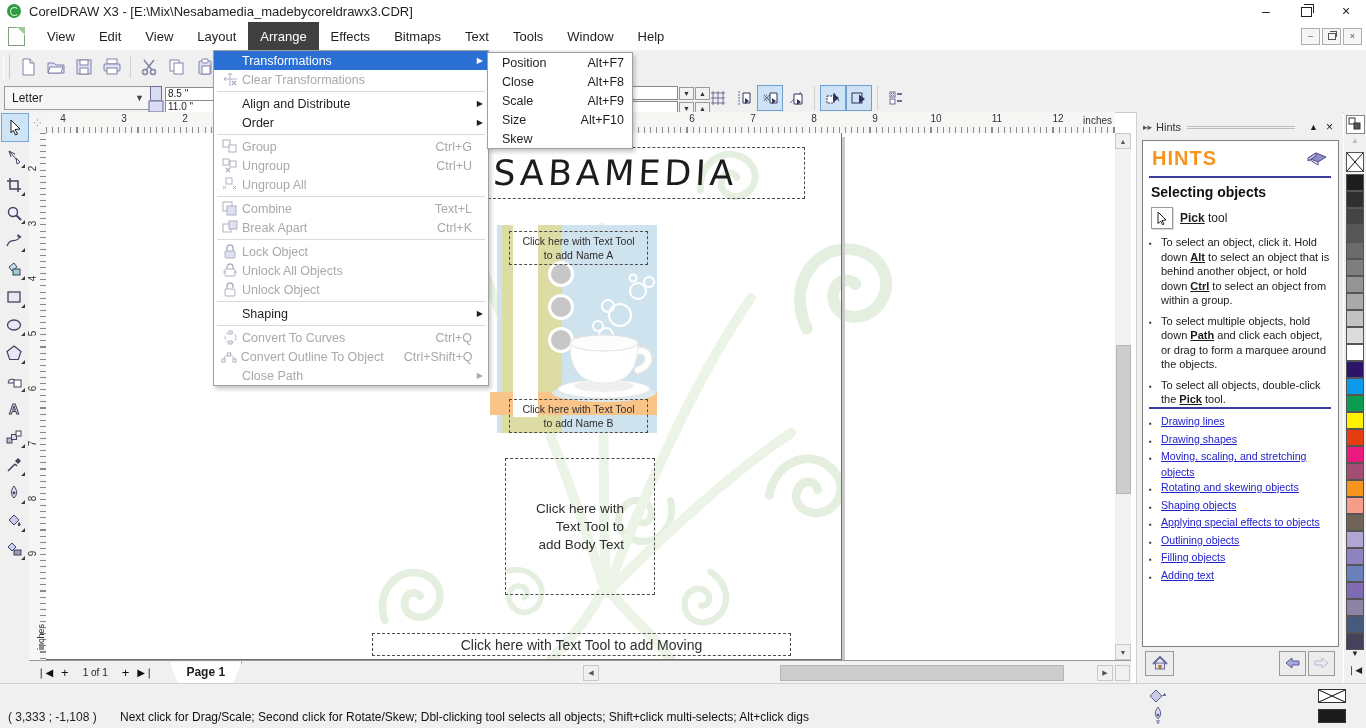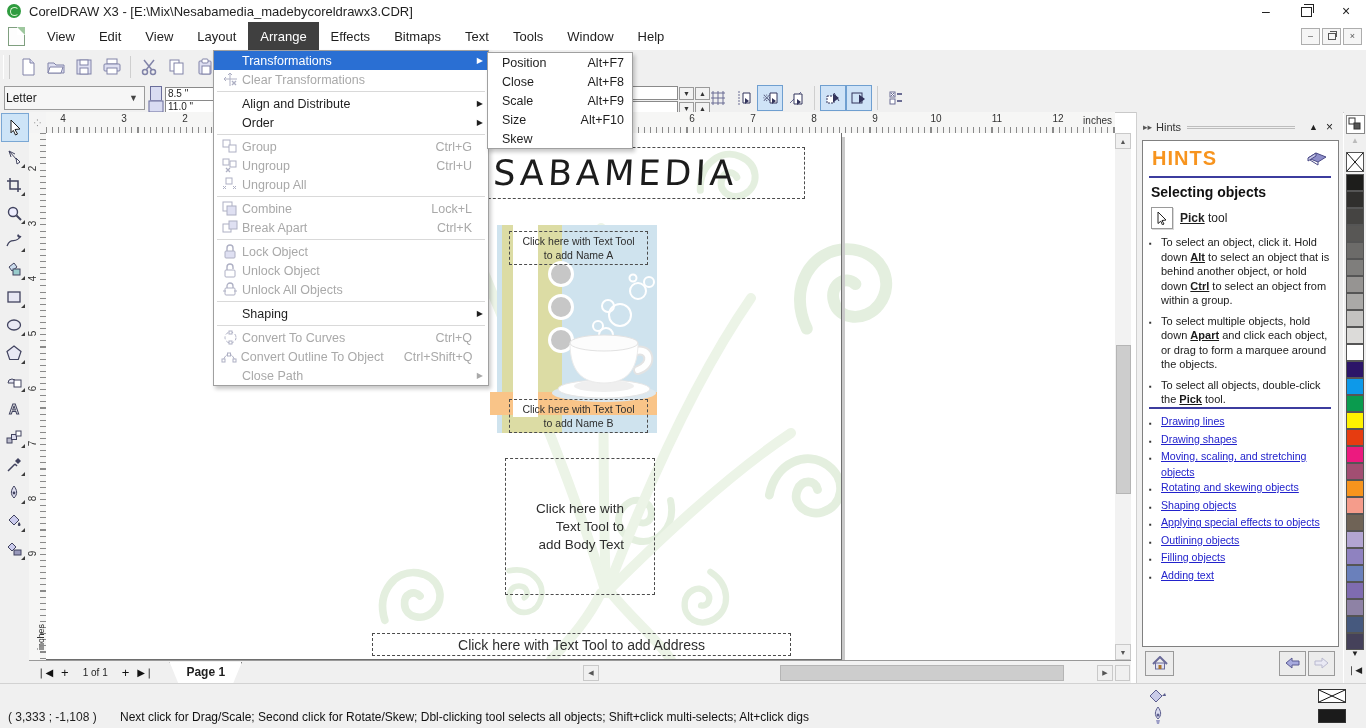--- a/index.html
+++ b/index.html
@@ -28,21 +28,21 @@
   .doc-restore{display:inline-block;width:6px;height:5px;border:1px solid #555;position:relative;}
   .doc-restore:before{content:"";position:absolute;left:1px;top:-3px;width:6px;height:5px;border:1px solid #555;border-bottom:none;border-left:none;}
   
   #stdbar{left:0;top:50px;width:1366px;height:33px;background:#f0f0f0;border-bottom:1px solid #d7d7d7;display:flex;align-items:center;}
   .tb-handle{width:5px;height:24px;border-left:1px solid #fff;border-right:1px solid #c9c9c9;margin:0 4px 0 3px;}
   .tb-btn{width:26px;height:26px;display:flex;align-items:center;justify-content:center;margin:0 1px;}
   .tb-sep{width:1px;height:22px;background:#cfcfcf;margin:0 4px;}
   .tb-caret{font-size:8px;color:#8183a8;margin-left:-3px;}
   #propbar{left:0;top:83px;width:1366px;height:29px;background:#f0f0f0;border-bottom:1px solid #c9c9c9;}
   #paper-combo{left:4px;top:3px;width:138px;height:22px;background:#f6f6f6;border:1px solid #9a9a9a;
-               display:flex;align-items:center;font-size:12px;padding-left:1px;}
+               display:flex;align-items:center;font-size:12px;padding-left:7px;}
   #paper-combo .dd{margin-left:auto;padding-right:6px;color:#444;font-size:9px;}
   .paper-ic{width:10px;height:13px;border:1px solid #6a6d9a;background:#d9dcf2;}
   .dim-field{width:52px;height:12px;background:#fff;border:1px solid #8a8a8a;font-size:10px;padding:0 2px;line-height:12px;}
   .spin-row{display:flex;align-items:center;gap:1px;}
   .spin-btn{width:13px;height:11px;border:1px solid #9a9a9a;background:#f2f2f2;font-size:7px;color:#333;
             display:flex;align-items:center;justify-content:center;}
   .pb-btn{width:24px;height:24px;border:1px solid transparent;display:flex;align-items:center;justify-content:center;}
   .pb-btn.active{background:#cfe3f7;border-color:#6f9fd0;}
   .pb-sep{width:1px;height:24px;background:#cfcfcf;margin:0 5px;}
   
@@ -500,21 +500,21 @@
   <div class="abs ph-box" style="left:463px;top:98px;width:137px;height:32px;font-size:10.5px;line-height:14px;">
       <span>Click here with Text Tool<br>to add Name A</span>
     </div>
   <div class="abs ph-box" style="left:463px;top:266px;width:137px;height:32px;font-size:10.5px;line-height:14px;">
       <span>Click here with Text Tool<br>to add Name B</span>
     </div>
   <div class="abs ph-box" style="left:459px;top:325px;width:148px;height:135px;font-size:13.5px;line-height:18px;text-align:right;">
       <span>Click here with<br>Text Tool to<br>add Body Text</span>
     </div>
   <div class="abs ph-box" style="left:326px;top:500px;width:417px;height:21px;font-size:14px;">
-      <span>Click here with Text Tool to add Address</span>
+      <span>Click here with Text Tool to add Moving</span>
     </div>
 </div>
 
 <div class="abs sb" style="left:1115px;top:133px;width:16px;height:527px;">
   <div class="sb-btn" style="left:0;top:0;width:14px;height:14px;">▲</div>
   <div class="sb-thumb" style="left:1px;top:212px;width:13px;height:147px;"></div>
   <div class="sb-btn" style="left:0;top:511px;width:14px;height:14px;">▼</div>
 </div>
 <div class="abs" id="navrow">
   <span class="nav-glyph" style="margin-left:4px;">❘◀</span>
@@ -558,21 +558,21 @@
       </span>
       <span><b>Pick</b> tool</span>
     </div>
     <div id="hints-bullets">
         <div class="hb">
           <span class="dot">▪</span>
           <span>To select an object, click it. Hold down <b>Alt</b> to select an object that is behind another object, or hold down <b>Ctrl</b> to select an object from within a group.</span>
         </div>
         <div class="hb">
           <span class="dot">▪</span>
-          <span>To select multiple objects, hold down <b>Apart</b> and click each object, or drag to form a marquee around the objects.</span>
+          <span>To select multiple objects, hold down <b>Path</b> and click each object, or drag to form a marquee around the objects.</span>
         </div>
         <div class="hb">
           <span class="dot">▪</span>
           <span>To select all objects, double-click the <b>Pick</b> tool.</span>
         </div>
       </div>
     <div id="hints-hr2"></div>
     <div id="hints-links">
         <div class="hl-row">
           <span class="dot">▪</span>
@@ -723,21 +723,21 @@
     </div>
     <div class="m-sep"></div>
     <div class="m-item disabled">
       <span class="m-icon">
         <svg width="16" height="15">
           <rect x="1" y="1" width="9" height="9" fill="#fff" stroke="#aeb0c4"></rect>
           <rect x="5" y="5" width="9" height="9" fill="#dfe0f2" stroke="#aeb0c4"></rect>
         </svg>
       </span>
       <span class="m-label">Combine</span>
-      <span class="m-short">Lock+L</span>
+      <span class="m-short">Text+L</span>
       <span class="m-arrow"></span>
     </div>
     <div class="m-item disabled">
       <span class="m-icon">
         <svg width="16" height="15">
           <rect x="1" y="4" width="8" height="8" fill="#fff" stroke="#aeb0c4"></rect>
           <rect x="7" y="1" width="8" height="8" fill="#dfe0f2" stroke="#aeb0c4"></rect>
         </svg>
       </span>
       <span class="m-label">Break  Apart</span>
@@ -746,43 +746,43 @@
     </div>
     <div class="m-sep"></div>
     <div class="m-item disabled">
       <span class="m-icon">
         <svg width="14" height="15">
           <path d="M4,7 v-3 a3,3 0 0 1 6,0 v3" fill="none" stroke="#aeb0c4" stroke-width="1.4"></path>
           <rect x="2" y="7" width="10" height="7" rx="1" fill="#dfe0f2" stroke="#aeb0c4"></rect>
         </svg>
       </span>
       <span class="m-label">Lock Object</span>
-      <span class="m-short"></span>
-      <span class="m-arrow"></span>
-    </div>
-    <div class="m-item disabled">
-      <span class="m-icon">
-        <svg width="14" height="15">
-          <path d="M4,7 v-3 a3,3 0 0 1 6,0 v2" fill="none" stroke="#aeb0c4" stroke-width="1.4"></path>
-          <rect x="2" y="7" width="10" height="7" rx="1" fill="#fff" stroke="#aeb0c4"></rect>
-        </svg>
-      </span>
-      <span class="m-label">Unlock Object</span>
       <span class="m-short"></span>
       <span class="m-arrow"></span>
     </div>
     <div class="m-item disabled">
       <span class="m-icon">
         <svg width="16" height="15">
           <path d="M5,6 v-2 a3,3 0 0 1 6,0 v2" fill="none" stroke="#aeb0c4" stroke-width="1.3"></path>
           <rect x="3" y="6" width="10" height="7" rx="1" fill="#fff" stroke="#aeb0c4"></rect>
           <path d="M1,9 h3 M12,9 h3" stroke="#aeb0c4"></path>
         </svg>
       </span>
       <span class="m-label">Unlock All Objects</span>
+      <span class="m-short"></span>
+      <span class="m-arrow"></span>
+    </div>
+    <div class="m-item disabled">
+      <span class="m-icon">
+        <svg width="14" height="15">
+          <path d="M4,7 v-3 a3,3 0 0 1 6,0 v2" fill="none" stroke="#aeb0c4" stroke-width="1.4"></path>
+          <rect x="2" y="7" width="10" height="7" rx="1" fill="#fff" stroke="#aeb0c4"></rect>
+        </svg>
+      </span>
+      <span class="m-label">Unlock Object</span>
       <span class="m-short"></span>
       <span class="m-arrow"></span>
     </div>
     <div class="m-sep"></div>
     <div class="m-item">
       <span class="m-icon"></span>
       <span class="m-label">Shaping</span>
       <span class="m-short"></span>
       <span class="m-arrow">▶</span>
     </div>

